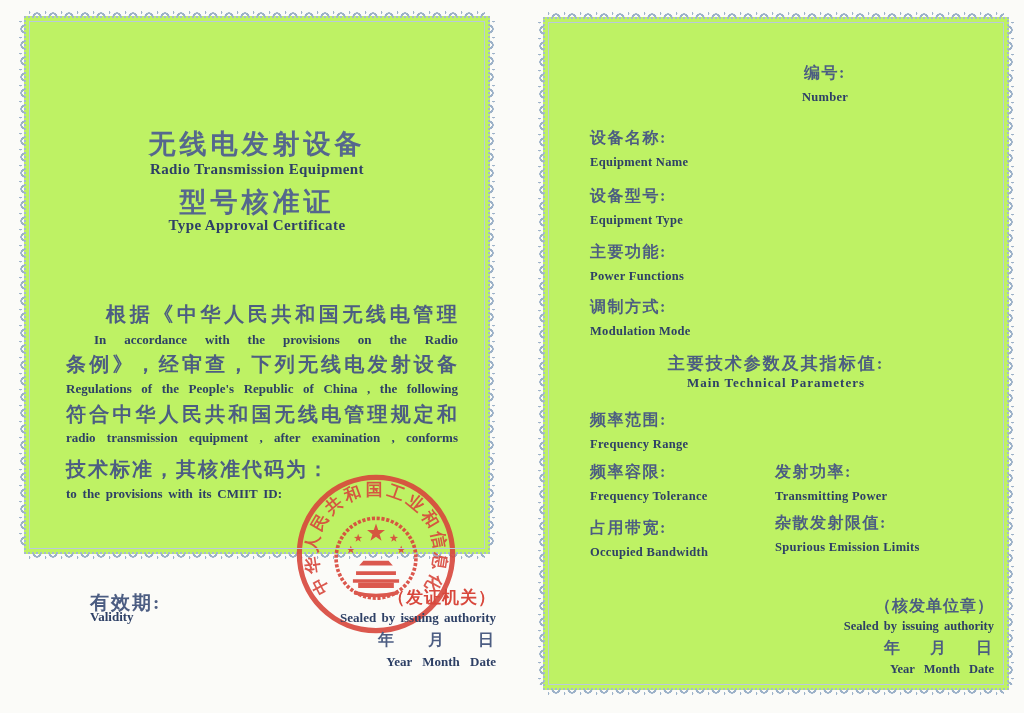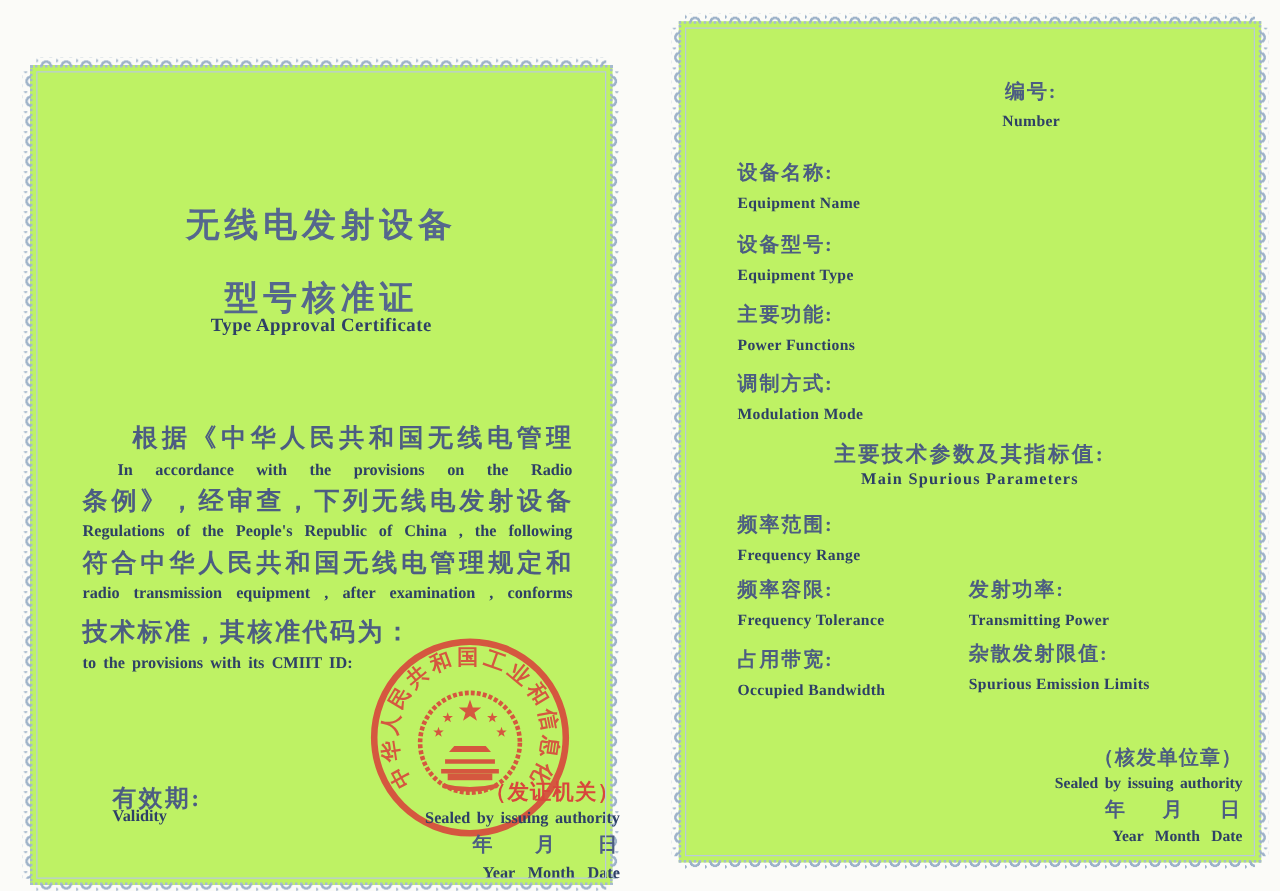--- a/index.html
+++ b/index.html
@@ -11,21 +11,21 @@
   .page{
     position:absolute;
     background:#bef264;
     border:2px dotted #a6bacf;
     box-sizing:border-box;
   }
   .page::after{
     content:"";position:absolute;inset:3px;
     border:1px solid #b9cadb;pointer-events:none;
   }
-  .page-left{left:24px;top:16px;width:466px;height:656px;margin-top:36px;}
+  .page-left{left:24px;top:16px;width:466px;height:538px;}
   .page-right{left:543px;top:17px;width:466px;height:673px;}
 
   
   .lace{position:absolute;pointer-events:none;}
   .lace-top,.lace-bottom{left:3px;right:3px;height:7px;background-repeat:repeat-x;background-size:16px 7px;}
   .lace-left,.lace-right{top:3px;bottom:3px;width:7px;background-repeat:repeat-y;background-size:7px 16px;}
   .lace-top{top:-8px;
     background-image:
       radial-gradient(circle 1.6px at 0px 2.5px, #9db2c9 1.1px, transparent 1.7px),
       radial-gradient(circle 5px at 50% 100%, transparent 2.7px, #9db2c9 2.8px 4.5px, transparent 4.8px);}
@@ -80,20 +80,21 @@
 </head>
 <body>
 
 <section class="page page-left">
   <div class="lace lace-top"></div>
   <div class="lace lace-bottom"></div>
   <div class="lace lace-left"></div>
   <div class="lace lace-right"></div>
 
   <div class="abs title-cn" style="top:108px;">无线电发射设备</div>
+  <div class="abs title-en" style="top:143px;">Radio Transmission Equipment</div>
   <div class="abs title-cn" style="top:166px;">型号核准证</div>
   <div class="abs title-en" style="top:199px;">Type Approval Certificate</div>
 
   <div>
     <div class="abs bodypar b-cn jl ind-cn" style="top:283px;">根据《中华人民共和国无线电管理</div>
     <div class="abs bodypar b-en jl ind-en" style="top:314px;">In accordance with the provisions on the Radio</div>
     <div class="abs bodypar b-cn jl" style="top:333px;">条例》，经审查，下列无线电发射设备</div>
     <div class="abs bodypar b-en jl" style="top:363px;">Regulations of the People's Republic of China , the following</div>
     <div class="abs bodypar b-cn jl" style="top:383px;">符合中华人民共和国无线电管理规定和</div>
     <div class="abs bodypar b-en jl" style="top:412px;">radio transmission equipment , after examination , conforms</div>
@@ -160,21 +161,21 @@
   <div class="abs field" style="left:45px;top:223px;">
     <div class="fcn">主要功能:</div>
     <div class="fen">Power Functions</div>
   </div>
   <div class="abs field" style="left:45px;top:278px;">
     <div class="fcn">调制方式:</div>
     <div class="fen">Modulation Mode</div>
   </div>
 
   <div class="abs centerline cn sec-cn" style="top:333px;">主要技术参数及其指标值:</div>
-  <div class="abs centerline en sec-en" style="top:356px;">Main Spurious Parameters</div>
+  <div class="abs centerline en sec-en" style="top:356px;">Main Technical Parameters</div>
 
   <div class="abs field" style="left:45px;top:391px;">
     <div class="fcn">频率范围:</div>
     <div class="fen">Frequency Range</div>
   </div>
 
   <div class="abs field" style="left:45px;top:443px;">
     <div class="fcn">频率容限:</div>
     <div class="fen">Frequency Tolerance</div>
   </div>

